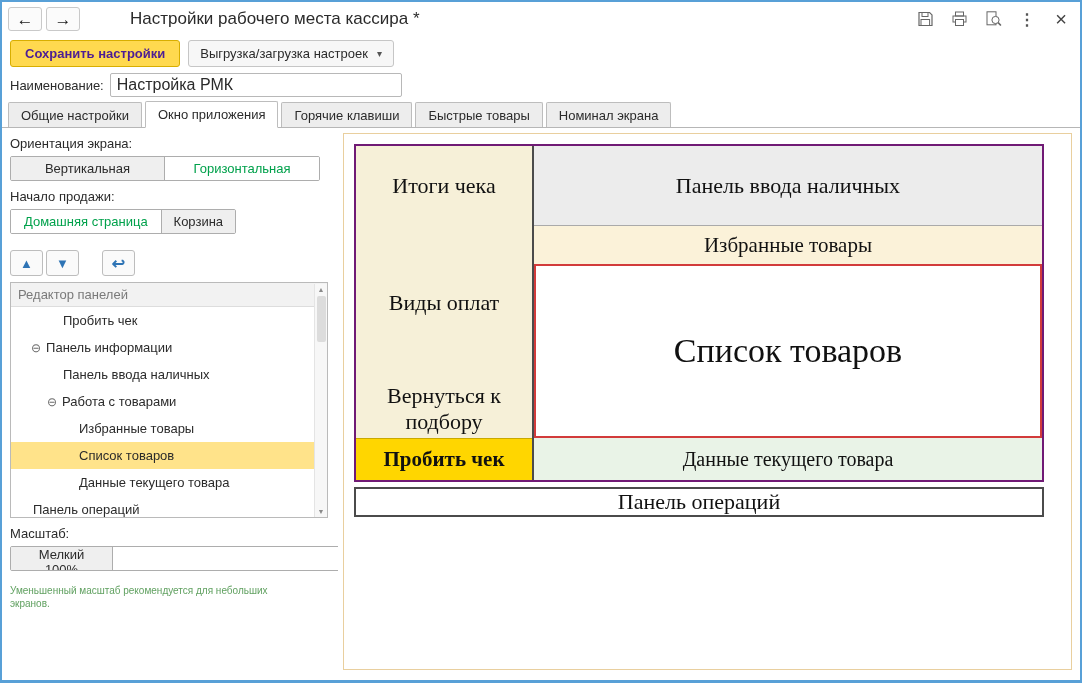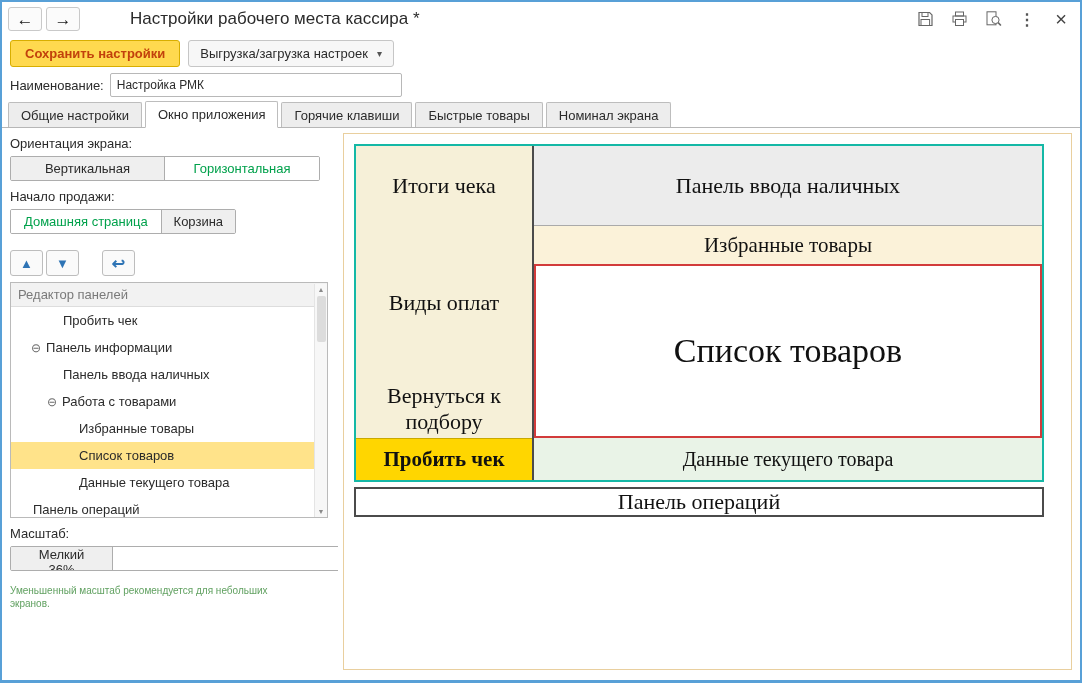--- a/index.html
+++ b/index.html
@@ -11,27 +11,27 @@
   .titlebar{flex:0 0 34px;display:flex;align-items:center;padding:0 10px 0 6px;}
   .nav-btn{width:34px;height:24px;border:1px solid #C9C9C9;border-radius:3px;background:#FBFBFB;font-size:17px;line-height:1;color:#1a1a1a;display:flex;align-items:center;justify-content:center;margin-right:4px;cursor:pointer;}
   .title{font-size:17px;margin-left:46px;white-space:nowrap;}
   .tb-icons{margin-left:auto;display:flex;align-items:center;gap:16px;}
   .tb-ic{width:18px;height:18px;display:flex;align-items:center;justify-content:center;cursor:pointer;color:#555;}
   .tb-ic.txt{font-size:16px;font-weight:bold;}
   .tb-ic.close{font-size:20px;color:#444;font-weight:normal;}
 
   
   .toolbar{flex:0 0 34px;display:flex;align-items:center;padding:0 8px;gap:8px;}
-  .btn-save{height:27px;padding:0 14px;background:#FFD94F;border:1px solid #D8AE00;border-radius:3px;font-weight:bold;font-size:13px;color:#c2410c;cursor:pointer;font-family:inherit;}
+  .btn-save{height:27px;padding:0 14px;background:#FFD94F;border:1px solid #D8AE00;border-radius:3px;font-weight:bold;font-size:13px;color:#4c1d95;cursor:pointer;font-family:inherit;}
   .btn-export{height:27px;padding:0 11px;background:#F7F7F7;border:1px solid #C6C6C6;border-radius:3px;font-size:13px;color:#2B2B2B;display:flex;align-items:center;gap:9px;cursor:pointer;font-family:inherit;}
   .caret{font-size:10px;color:#555;}
 
   
   .name-row{flex:0 0 30px;display:flex;align-items:center;padding:0 8px;gap:6px;}
-  .name-row input{width:292px;height:24px;border:1px solid #B8B8B8;border-radius:2px;padding:0 6px;font-size:12px;font-family:inherit;color:#2B2B2B;}
+  .name-row input{width:292px;height:24px;border:1px solid #B8B8B8;border-radius:2px;padding:0 6px;font-size:16px;font-family:inherit;color:#2B2B2B;}
 
   
   .tabs{flex:0 0 28px;display:flex;align-items:flex-end;padding-left:6px;border-bottom:1px solid #B6B6B6;}
   .tab{height:25px;padding:0 12px;background:#EDEDED;border:1px solid #BDBDBD;border-bottom:none;margin-right:3px;display:flex;align-items:center;border-radius:2px 2px 0 0;cursor:pointer;white-space:nowrap;}
   .tab.active{background:#fff;height:27px;margin-bottom:-1px;border-bottom:1px solid #fff;}
 
   
   .content{flex:1;display:flex;overflow:hidden;}
   .left-panel{flex:0 0 336px;padding:6px 8px;overflow:hidden;}
   .group-label{margin:8px 0 5px 0;}
@@ -67,21 +67,21 @@
   .pl68{padding-left:68px;}
   .tree-sb{position:absolute;top:1px;right:0;bottom:0;width:13px;background:#F7F7F7;border-left:1px solid #E4E4E4;display:flex;flex-direction:column;align-items:center;justify-content:space-between;padding:2px 0;}
   .sb-arrow{font-size:7px;color:#8A8A8A;cursor:pointer;line-height:1;}
   .sb-thumb{position:absolute;top:12px;left:2px;width:9px;height:46px;background:#DCDCDC;border-radius:2px;cursor:pointer;}
 
   .hint{margin-top:13px;width:300px;color:#61A161;font-size:10px;line-height:1.32;}
 
   
   .preview-wrap{flex:1;margin:5px 8px 10px 5px;border:1px solid #E9CF9E;padding:10px;background:#fff;overflow:hidden;}
   .mockup{width:690px;font-family:"Liberation Serif",serif;color:#111;}
-  .mock-main{display:flex;border:2px solid #14b8a6;height:338px;background:#3b82f6;}
+  .mock-main{display:flex;border:2px solid #701a75;height:338px;background:#3b82f6;}
   .mock-left{flex:0 0 178px;border-right:2px solid #4B4B4B;background:#F6F0D8;display:grid;grid-template-rows:80px 1fr 58px 42px;font-size:22px;text-align:center;}
   .ml-cell{display:flex;align-items:center;justify-content:center;padding:0 10px;cursor:pointer;}
   .ml-cell.hl{background:#FFD600;font-weight:bold;border-top:1px solid #C9A900;font-size:21px;}
   .mock-right{flex:1;display:flex;flex-direction:column;}
   .mr-cash{height:80px;background:#ECECEC;border-bottom:1px solid #AAA;display:flex;align-items:center;justify-content:center;font-size:22px;cursor:pointer;}
   .mr-fav{height:38px;background:#FBF2D9;display:flex;align-items:center;justify-content:center;font-size:21px;cursor:pointer;}
   .mr-list{flex:1;background:#fff;border:2px solid #D23B3B;display:flex;align-items:center;justify-content:center;font-size:34px;cursor:pointer;}
   .mr-cur{height:42px;background:#E9F3E7;display:flex;align-items:center;justify-content:center;font-size:20px;cursor:pointer;}
   .mock-ops{margin-top:5px;border:2px solid #4B4B4B;height:30px;display:flex;align-items:center;justify-content:center;font-size:22px;background:#fff;cursor:pointer;}
 </style>
@@ -211,21 +211,21 @@
         <div class="tree-sb">
           <span class="sb-arrow">▲</span>
           <span class="sb-thumb"></span>
           <span class="sb-arrow">▼</span>
         </div>
       </div>
 
       <div class="group-label">Масштаб:</div>
       <div class="segmented seg-scale">
         <div class="seg">Мелкий</div>
-        <div class="seg">36%</div>
+        <div class="seg">100%</div>
         <div class="seg active">Крупный</div>
       </div>
       <div class="hint">Уменьшенный масштаб рекомендуется для небольших экранов.</div>
 
     </div>
 
     <div class="preview-wrap">
       <div class="mockup">
         <div class="mock-main">
           <div class="mock-left">

